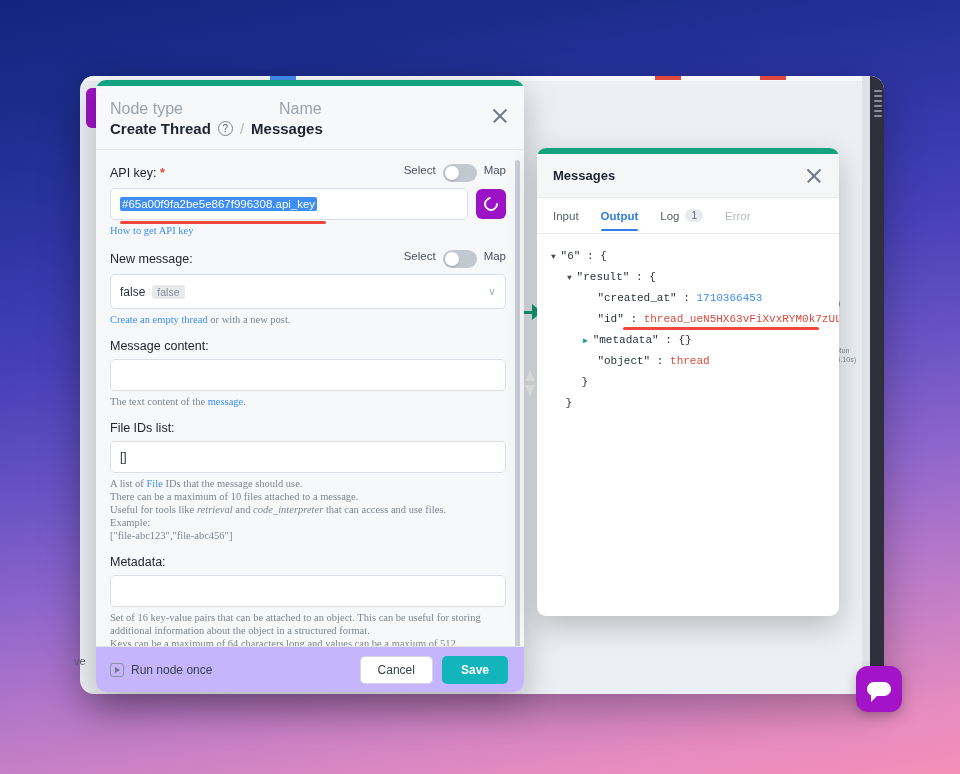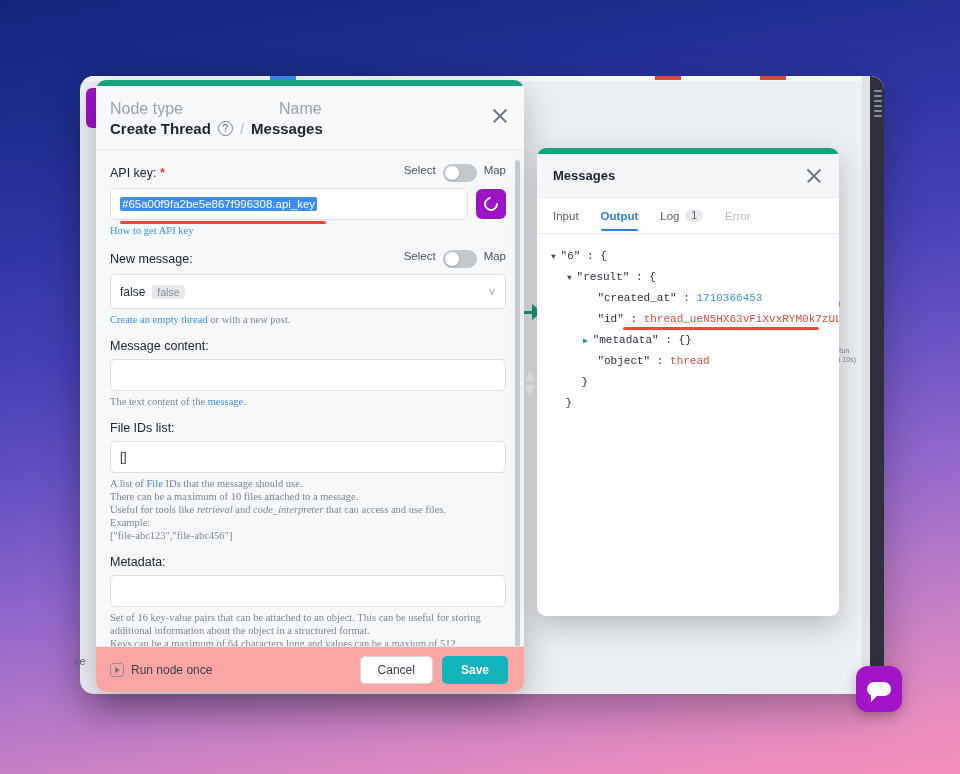--- a/index.html
+++ b/index.html
@@ -192,21 +192,21 @@
     color:#2a313c; justify-content:space-between; cursor:pointer;
   }
   .select-box .val { display:flex; align-items:center; gap:7px; }
   .select-box .pill {
     background:#e7e9ed; color:#868e99; font-size:10.5px;
     padding:1px 5px; border-radius:3px;
   }
   .chev { color:#aeb5bf; font-size:11px; }
 
   .nd-footer {
-    height:46px; background:#fca5a5; border-top:1px solid #e2e5ea;
+    height:46px; background:#c4b5fd; border-top:1px solid #e2e5ea;
     display:flex; align-items:center; justify-content:space-between;
     padding:0 16px 0 14px;
   }
   .run-once { display:flex; align-items:center; gap:7px; font-size:12px; color:#39404b; cursor:pointer;}
   .run-once .play {
     width:14px;height:14px;border:1.3px solid #8a929d;border-radius:3px;
     display:flex;align-items:center;justify-content:center;
   }
   .run-once .play:after{
     content:""; width:0;height:0;border-left:5px solid #6f7884;

